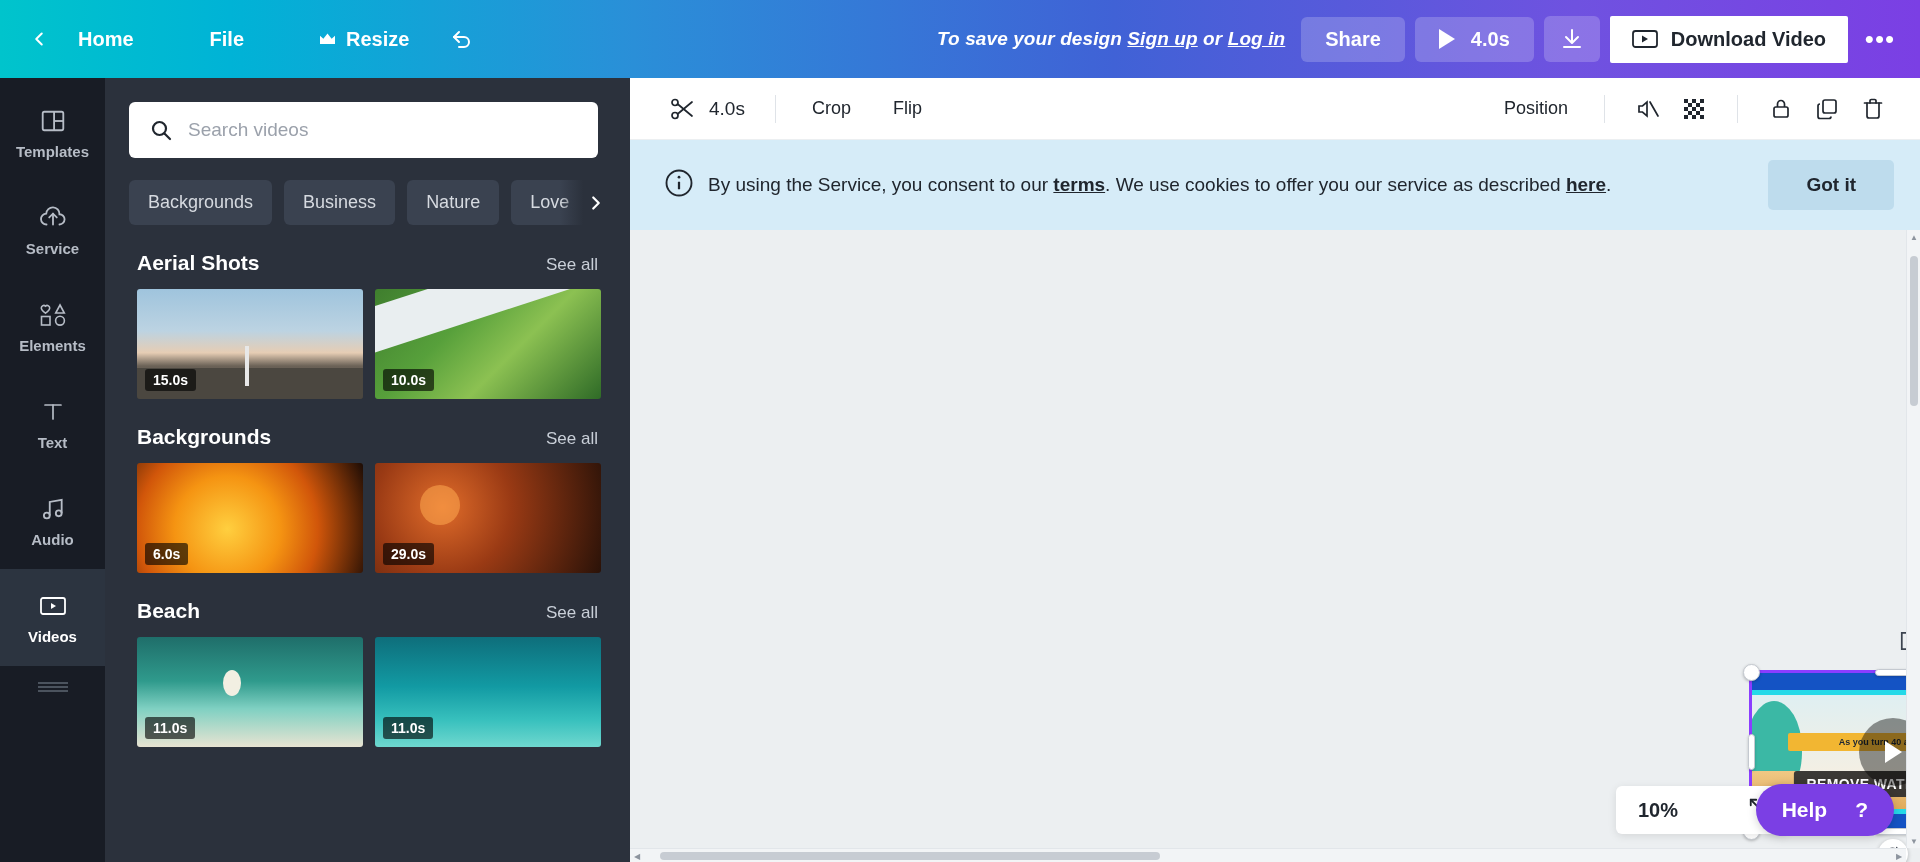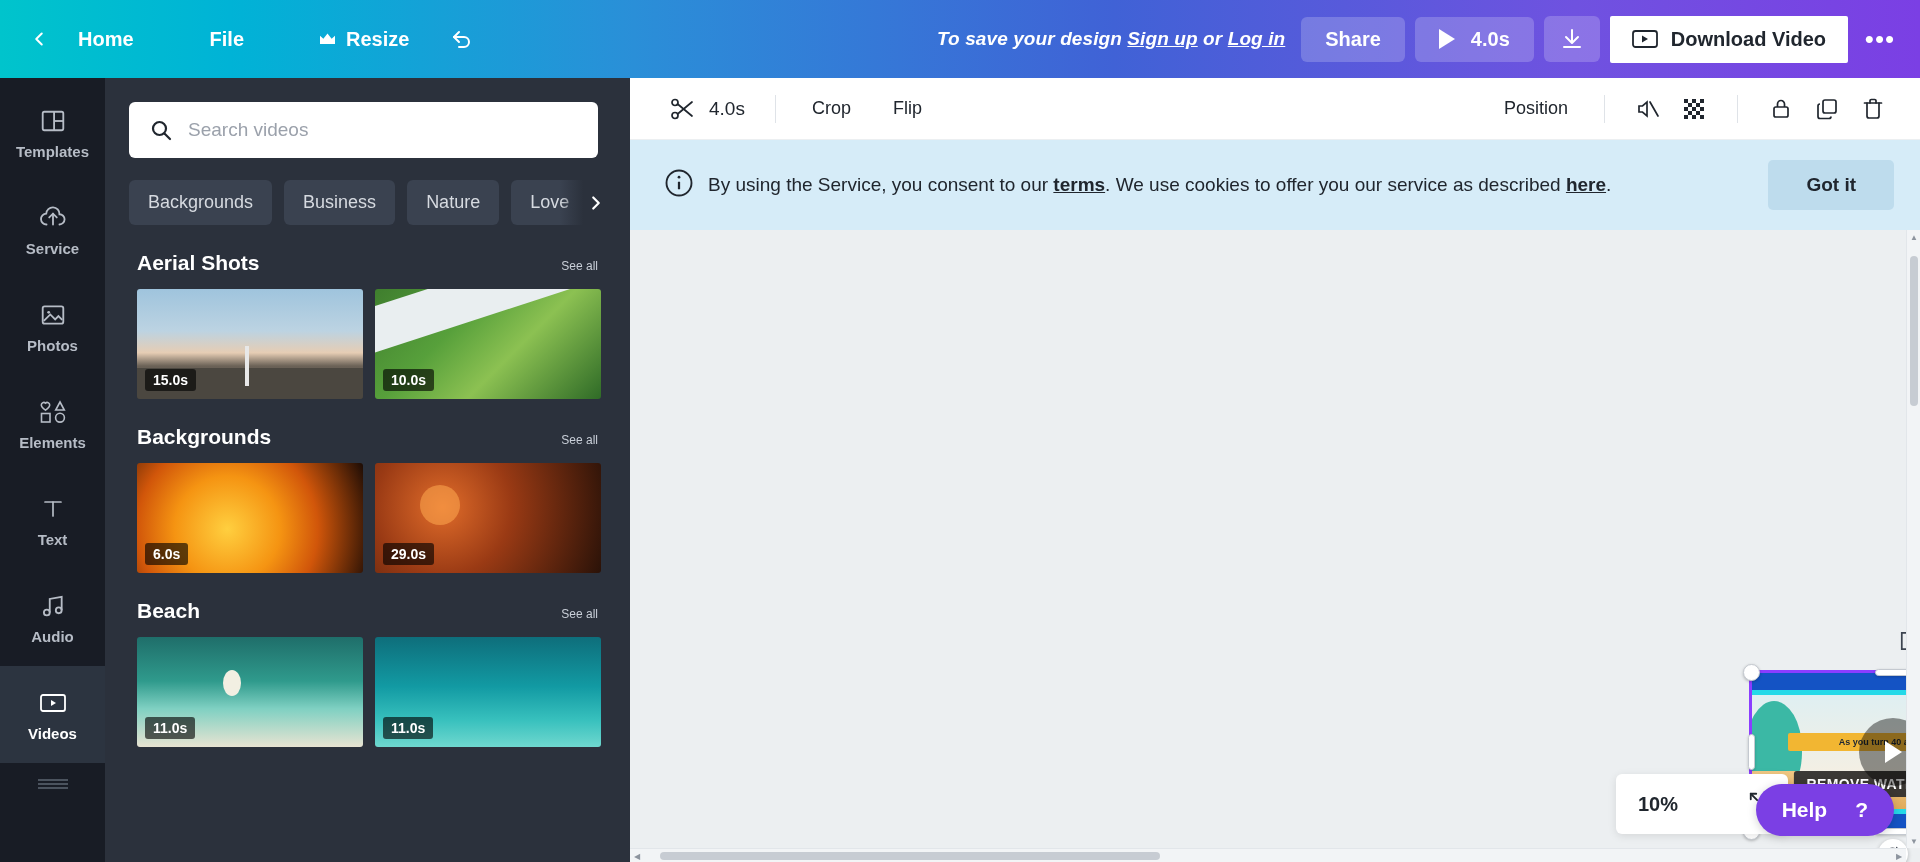--- a/index.html
+++ b/index.html
@@ -113,21 +113,21 @@
     width: 52px; display: flex; align-items: center; justify-content: flex-end;
     background: linear-gradient(to right, rgba(43,49,60,0) 0%, #2b313c 45%);
     color: #fff; cursor: pointer; padding-right: 5px;
   }
   .panel-scroll { flex: 1 1 auto; overflow: hidden; padding: 0 32px; margin-top: 22px; }
   .sec-head {
     display: flex; align-items: baseline; justify-content: space-between;
     margin-bottom: 14px; margin-top: 4px;
   }
   .sec-title { font-size: 21px; font-weight: bold; color: #fff; }
-  .sec-all { font-size: 12px; color: #c9cfd8; cursor: pointer; }
+  .sec-all { font-size: 17px; color: #c9cfd8; cursor: pointer; }
   .thumb-row { display: flex; gap: 12px; margin-bottom: 26px; }
   .thumb {
     width: 226px; height: 110px; border-radius: 3px; position: relative;
     overflow: hidden; cursor: pointer; flex: 0 0 226px;
   }
   .thumb .dur {
     position: absolute; left: 8px; bottom: 8px;
     background: rgba(0,0,0,0.62); color: #fff; font-size: 14px; font-weight: bold;
     padding: 3px 8px; border-radius: 3px;
   }
@@ -254,21 +254,21 @@
   .hscroll .thumbh { position: absolute; top: 3px; left: 30px; width: 500px; height: 8px; background: #c7ccd3; border-radius: 4px; }
   .hscroll .arrow-l, .hscroll .arrow-r {
     position: absolute; top: 0; width: 14px; height: 14px;
     display: flex; align-items: center; justify-content: center; color: #8d949e; font-size: 8px; cursor: pointer;
   }
   .hscroll .arrow-l { left: 0; } .hscroll .arrow-r { right: 0; }
 
   
   .zoom-bar {
     position: absolute; right: 132px; bottom: 28px;
-    width: 172px; height: 60px; background: #fff; border-radius: 6px;
+    width: 172px; height: 48px; background: #fff; border-radius: 6px;
     display: flex; align-items: center; justify-content: space-between;
     padding: 0 18px 0 22px; box-shadow: 0 2px 8px rgba(0,0,0,.1);
   }
   .zoom-val { font-size: 20px; color: #20262e; font-weight: bold; }
   .zoom-expand { cursor: pointer; color: #20262e; }
   .help-btn {
     position: absolute; right: 26px; bottom: 26px;
     background: #7b3fe4; color: #fff; border-radius: 30px;
     display: flex; align-items: center; gap: 28px;
     padding: 14px 26px; font-size: 21px; font-weight: bold; cursor: pointer;
@@ -358,30 +358,20 @@
       </div>
       <div class="rail-item">
         <span class="rail-icon">
           <svg width="28" height="26" viewBox="0 0 26 24" fill="none" stroke="currentColor" stroke-width="1.7" stroke-linecap="round">
               <path d="M7 18a5 5 0 0 1-.3-10A6 6 0 0 1 19 8.5a4.5 4.5 0 0 1 0 9.5"></path>
               <line x1="13" y1="18" x2="13" y2="8"></line>
               <polyline points="9.5 11.5 13 8 16.5 11.5"></polyline>
             </svg>
         </span>
         <span class="rail-label">Service</span>
-      </div>
-      <div class="rail-item">
-        <span class="rail-icon">
-          <svg width="26" height="26" viewBox="0 0 24 24" fill="none" stroke="currentColor" stroke-width="1.7">
-              <rect x="2.5" y="4" width="19" height="16" rx="1.8"></rect>
-              <circle cx="8" cy="9.5" r="1.3" fill="currentColor" stroke="none"></circle>
-              <polyline points="3.5 17.5 9.5 11.5 14 16 17 13 20.5 16.5"></polyline>
-            </svg>
-        </span>
-        <span class="rail-label">Photos</span>
       </div>
       <div class="rail-item">
         <span class="rail-icon">
           <svg width="28" height="26" viewBox="0 0 28 26" fill="none" stroke="currentColor" stroke-width="1.6">
               <path d="M6.5 4.2c-1.6-1.6-4.2-.4-4.2 1.7 0 2 3 4.4 4.2 5.3 1.2-.9 4.2-3.3 4.2-5.3 0-2.1-2.6-3.3-4.2-1.7z"></path>
               <path d="M21 3l4.3 8h-8.6z"></path>
               <rect x="2.5" y="14.5" width="8.5" height="8.5"></rect>
               <circle cx="21" cy="18.7" r="4.4"></circle>
             </svg>
         </span>

